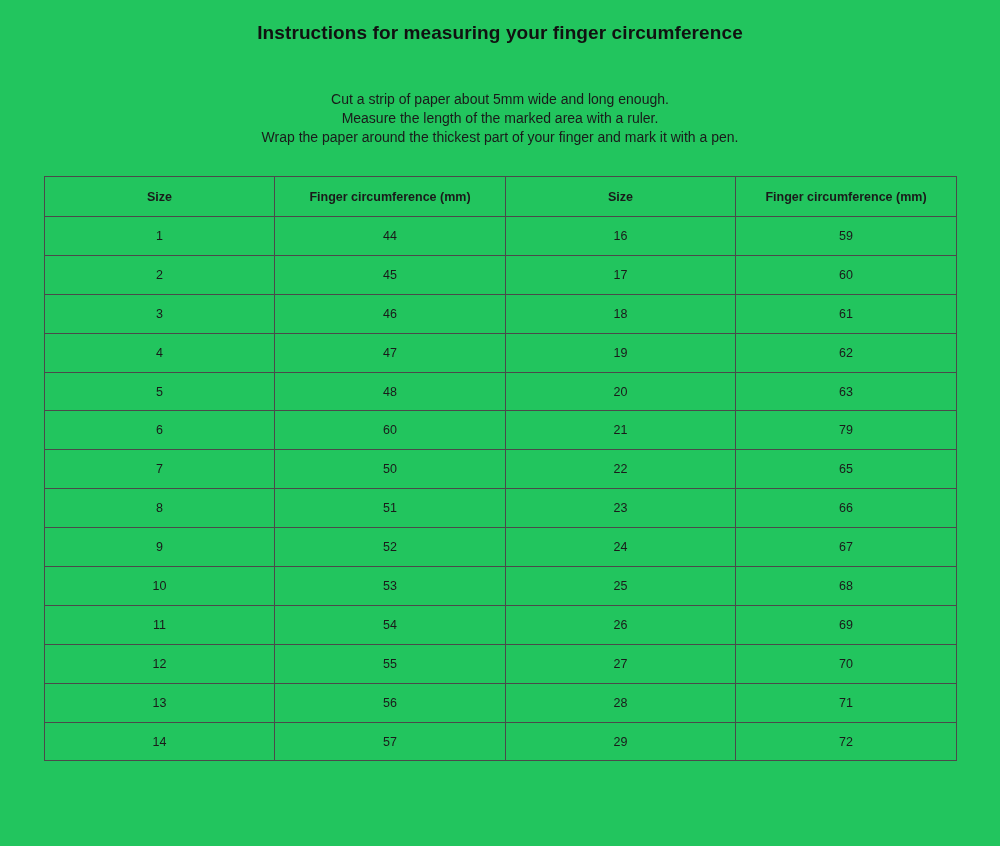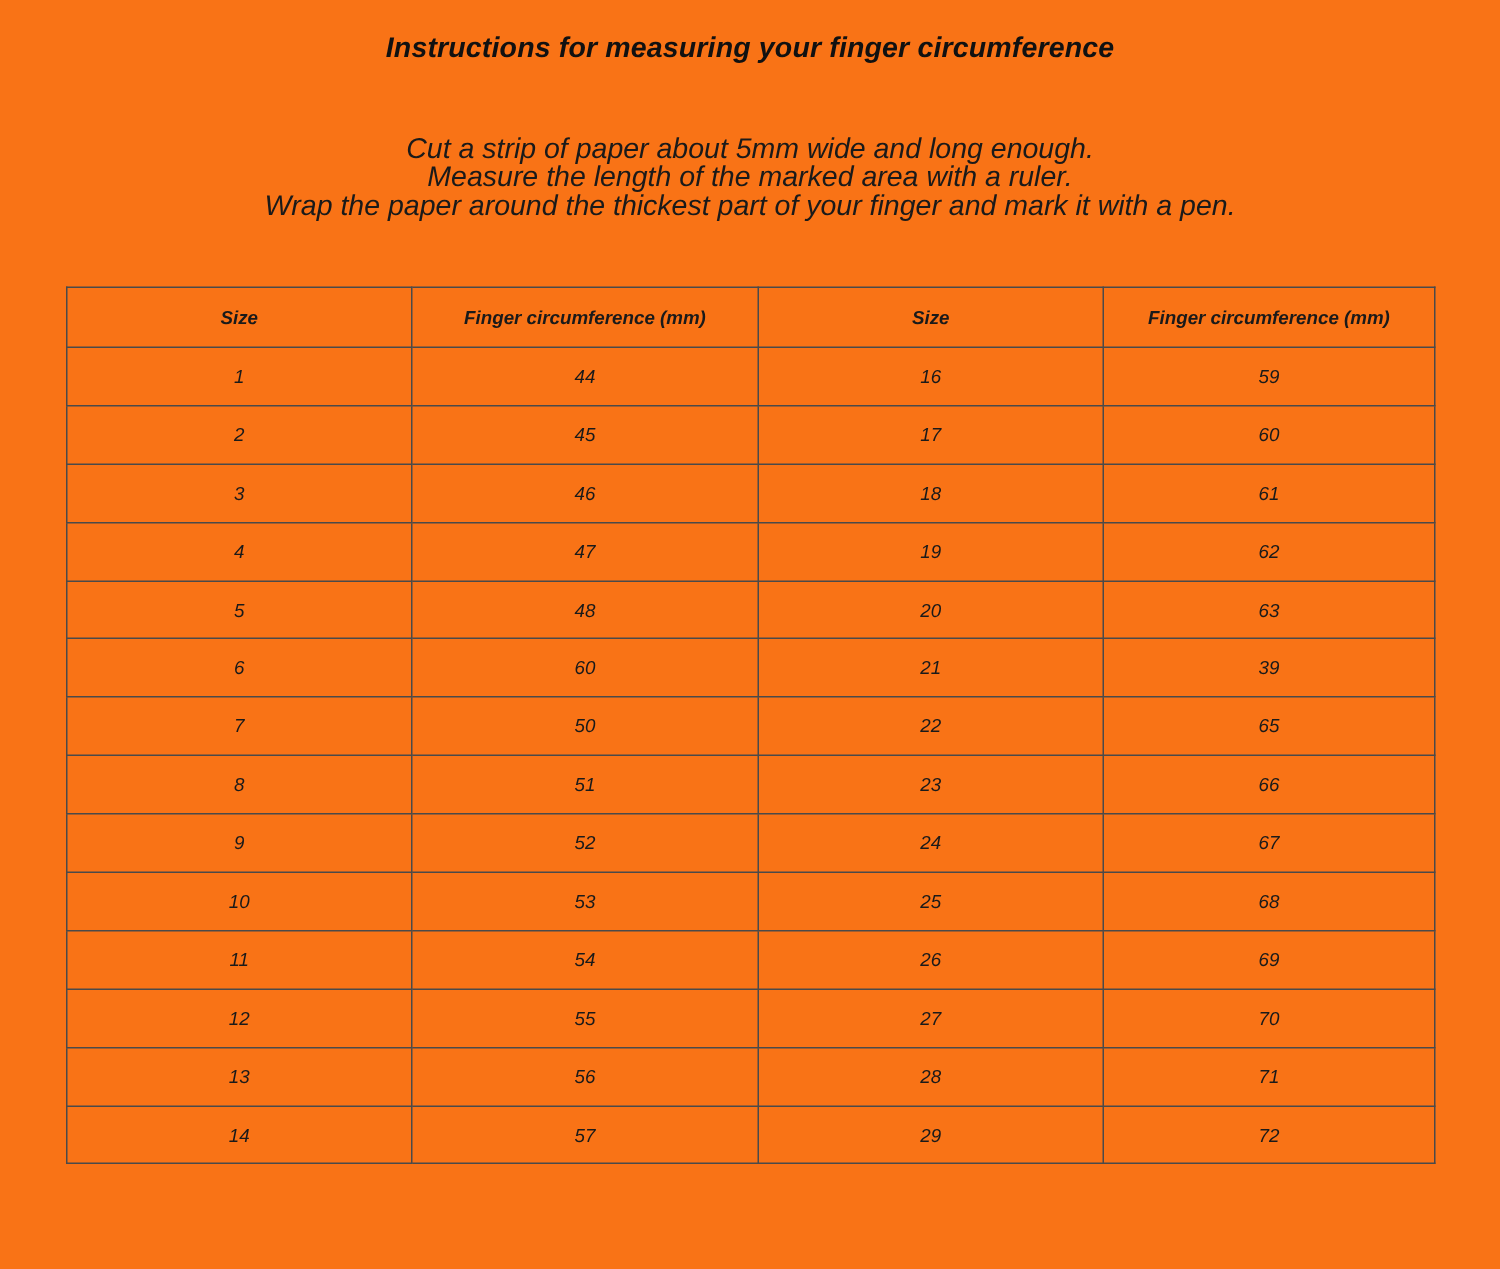--- a/index.html
+++ b/index.html
@@ -5,43 +5,42 @@
   * { margin: 0; padding: 0; box-sizing: border-box; }
   html, body {
     background: #ffffff;
     font-family: "Liberation Sans", sans-serif;
     color: #1a1a1a;
   }
   .page {
     position: relative;
     width: 1000px;
     height: 846px;
-    background: #f97316;
+    background: #22c55e;
     overflow: hidden;
-    font-style: italic;
   }
   .page-title {
     padding-top: 22px;
     text-align: center;
     font-size: 19px;
     font-weight: 700;
     letter-spacing: 0.1px;
     color: #111111;
   }
   .instructions {
     margin-top: 46px;
     text-align: center;
-    font-size: 19px;
+    font-size: 14px;
     line-height: 19px;
     color: #1a1a1a;
   }
   .size-table {
     position: absolute;
     left: 44px;
-    top: 191px;
+    top: 176px;
     width: 912px;
     border-collapse: collapse;
     table-layout: fixed;
   }
   .size-table th, .size-table td {
     border: 1px solid #4a4a4a;
     text-align: center;
     vertical-align: middle;
     font-size: 12.5px;
     color: #1a1a1a;
@@ -116,21 +115,21 @@
         <tr>
           <td>5</td>
           <td>48</td>
           <td>20</td>
           <td>63</td>
         </tr>
         <tr>
           <td>6</td>
           <td>60</td>
           <td>21</td>
-          <td>39</td>
+          <td>79</td>
         </tr>
         <tr>
           <td>7</td>
           <td>50</td>
           <td>22</td>
           <td>65</td>
         </tr>
         <tr>
           <td>8</td>
           <td>51</td>

